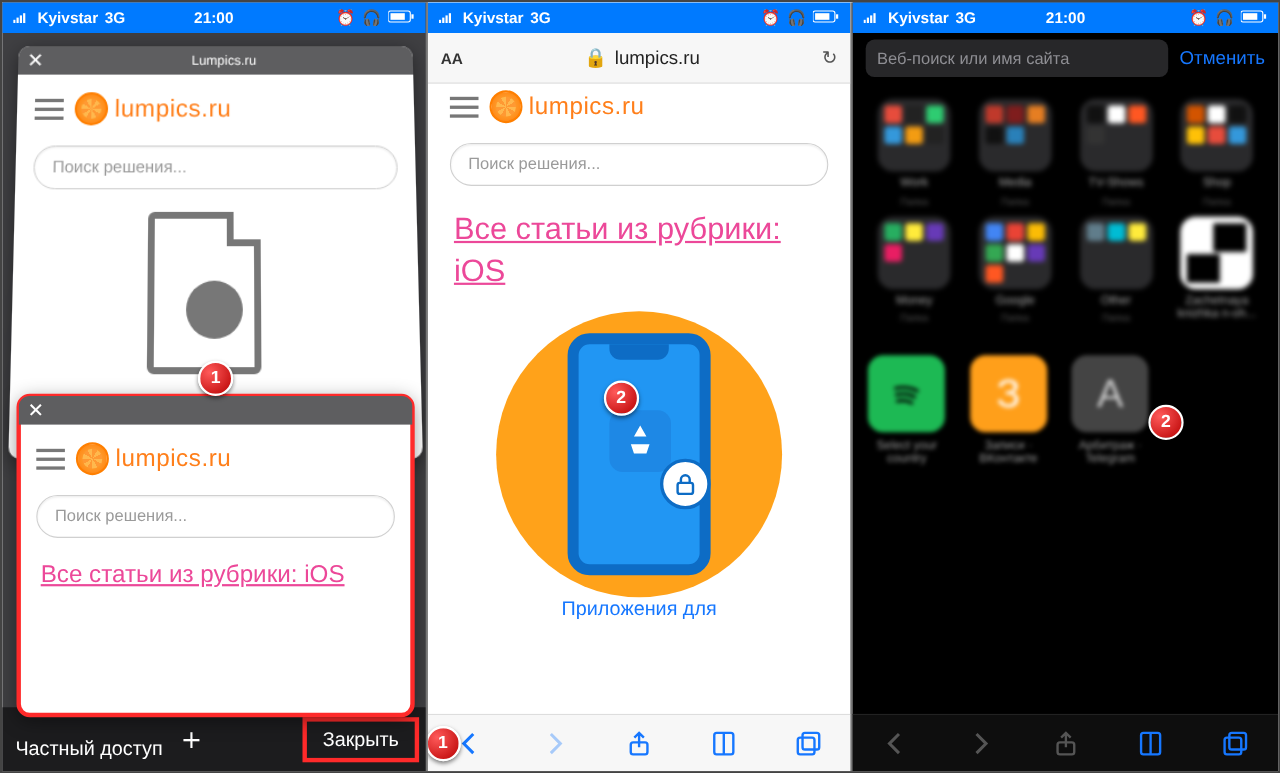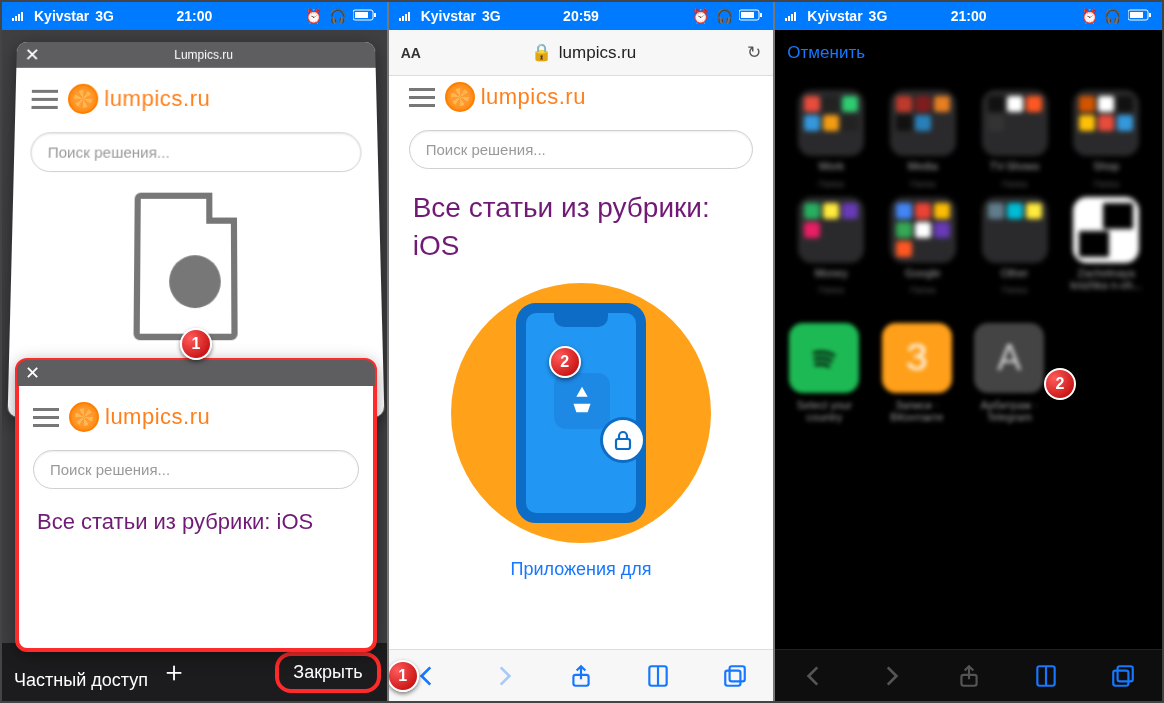--- a/index.html
+++ b/index.html
@@ -46,43 +46,43 @@
   .hamb span{ width:26px; height:3px; background:#777;}
   .logo { display:flex; align-items:center; gap:6px;}
   .orange { width:30px; height:30px; border-radius:50%; background: radial-gradient(circle, #ffb347 0%, #ff8c1a 70%); border:2px solid #ff7f00; position:relative;}
   .orange::before{content:""; position:absolute; inset:4px; border-radius:50%; background: repeating-conic-gradient(#ff9933 0 30deg, #ffb84d 30deg 60deg);}
   .logo-txt { font-size:22px; color:#ff7f1a; font-weight:400; letter-spacing:.5px;}
   .searchfld { border:1px solid #d0d0d0; border-radius:22px; padding:10px 16px; color:#9a9a9a; font-size:15px; margin:6px 0 18px; box-shadow: inset 0 1px 2px rgba(0,0,0,.08);}
   .doc-ill { margin:20px auto 0; width:120px; height:140px; position:relative;}
   .doc-ill .paper{ position:absolute; inset:0 20px 0 0; border:6px solid #777; border-radius:6px; background:#fff;}
   .doc-ill .fold{ position:absolute; top:0; right:20px; width:30px; height:30px; border-bottom:6px solid #777; border-left:6px solid #777; background:#fff;}
   .doc-ill .gear{ position:absolute; left:34px; top:60px; width:50px; height:50px; border-radius:50%; background:#777;}
-  .heading { font-size:22px; color:#701a75; padding:0 4px; line-height:1.35; font-weight:400;}
+  .heading { font-size:22px; color:#ec4899; padding:0 4px; line-height:1.35; font-weight:400;text-decoration:underline;}
 
   
   .s1-bot { height:58px; background:#1c1c1e; display:flex; align-items:center; justify-content:space-between; padding:0 4px; color:#fff; font-size:18px;}
   .s1-left { display:flex; align-items:flex-end; gap:12px; padding-left:8px;}
-  .s1-close { padding:6px 14px; outline:4px solid #ff2a2a; border-radius:12px; margin-right:6px; display:flex; align-items:center;}
+  .s1-close { padding:6px 14px; outline:4px solid #ff2a2a; border-radius:0; margin-right:6px; display:flex; align-items:center;}
   .plus-ic { font-size:28px; font-weight:300;}
 
   
   .num-badge { position:absolute; width:32px; height:32px; border-radius:50%; background: radial-gradient(circle at 30% 30%, #ff5a5a, #b80000); border:2px solid #fff; color:#fff; display:flex; align-items:center; justify-content:center; font-weight:bold; font-size:16px; box-shadow:0 2px 4px rgba(0,0,0,.5); z-index:50;}
 
   
   .url-bar { height:46px; background:#f7f7f7; border-bottom:1px solid #ddd; display:flex; align-items:center; padding:0 12px; font-size:17px; color:#222; gap:10px;}
   .url-bar .aa{ font-weight:600; font-size:14px; color:#333;}
   .url-bar .domain{ flex:1; text-align:center; display:flex; align-items:center; justify-content:center; gap:6px; color:#222;}
   .url-bar .reload{ color:#555;}
   .s2-body{ flex:1; padding:0 20px; overflow:hidden;}
   .feature { margin:18px auto 0; width:260px; height:260px; border-radius:50%; background:#ffa21a; display:flex; align-items:center; justify-content:center;}
   .phone { width:130px; height:220px; border-radius:20px; background:#2196f3; border:10px solid #0d6cc5; position:relative;}
   .phone::before{ content:""; position:absolute; left:50%; top:0; width:54px; height:14px; background:#0d6cc5; border-radius:0 0 10px 10px; transform:translateX(-50%);}
   .phone .appicon{ position:absolute; left:28px; top:60px; width:56px; height:56px; border-radius:12px; background:#1e88e5; display:flex; align-items:center; justify-content:center;}
   .phone .lock{ position:absolute; right:-10px; bottom:50px; width:46px; height:46px; border-radius:50%; background:#fff; border:3px solid #0d6cc5; display:flex; align-items:center; justify-content:center;}
-  .caption{ text-align:center; color:#1677ff; font-size:18px; margin-top:16px;}
+  .caption{ text-align:center; color:#1677ff; font-size:18px; margin-top:0;}
 
   .s2-bot, .s3-bot { height:52px; background:#f7f7f7; border-top:1px solid #ddd; display:flex; align-items:center; justify-content:space-around; color:#1677ff;}
   .s2-bot .ic, .s3-bot .ic{ width:34px; height:34px; display:flex; align-items:center; justify-content:center;}
   .s2-bot svg, .s3-bot svg{ width:26px; height:26px;}
   .s3-bot { background:#0e0e0e; border-top:1px solid #222; color:#1677ff;}
   .s3-bot .dim{ color:#555;}
 
   
   .s3-top { height:46px; display:flex; align-items:center; gap:10px; padding:0 12px;}
   .s-field { flex:1; height:34px; background:#272729; border-radius:8px; color:#8e8e93; display:flex; align-items:center; padding:0 10px; font-size:15px;}
@@ -200,21 +200,20 @@
     <div class="sb-left">
       <span><svg width="16" height="10">
             <rect x="0" y="7" width="2" height="3" fill="#fff"></rect>
             <rect x="3" y="5" width="2" height="5" fill="#fff"></rect>
             <rect x="6" y="3" width="2" height="7" fill="#fff"></rect>
             <rect x="9" y="1" width="2" height="9" fill="#fff"></rect>
           </svg></span>
       <span>Kyivstar</span>
       <span>3G</span>
     </div>
-    <div class="sb-center">20:59</div>
     <div class="sb-right">
       <span>⏰</span>
       <span>🎧</span>
       <span><svg width="24" height="12">
             <rect x="0" y="1" width="20" height="10" rx="2" stroke="#fff" fill="none"></rect>
             <rect x="2" y="3" width="13" height="6" fill="#fff"></rect>
             <rect x="21" y="4" width="2" height="4" fill="#fff"></rect>
           </svg></span>
     </div>
   </div>
@@ -311,20 +310,21 @@
       <span>🎧</span>
       <span><svg width="24" height="12">
             <rect x="0" y="1" width="20" height="10" rx="2" stroke="#fff" fill="none"></rect>
             <rect x="2" y="3" width="13" height="6" fill="#fff"></rect>
             <rect x="21" y="4" width="2" height="4" fill="#fff"></rect>
           </svg></span>
     </div>
   </div>
 
   <div class="s3-top">
+    <div class="s-field">Веб-поиск или имя сайта</div>
     <div class="cancel">Отменить</div>
   </div>
 
   <div class="s3-body" style="position:relative;">
     <div class="fav-grid">
       <div class="fav-item"><div class="fav-ic">
             <span style="background:#e74c3c"></span>
             <span style="background:#222"></span>
             <span style="background:#2ecc71"></span>
             <span style="background:#3498db"></span>

